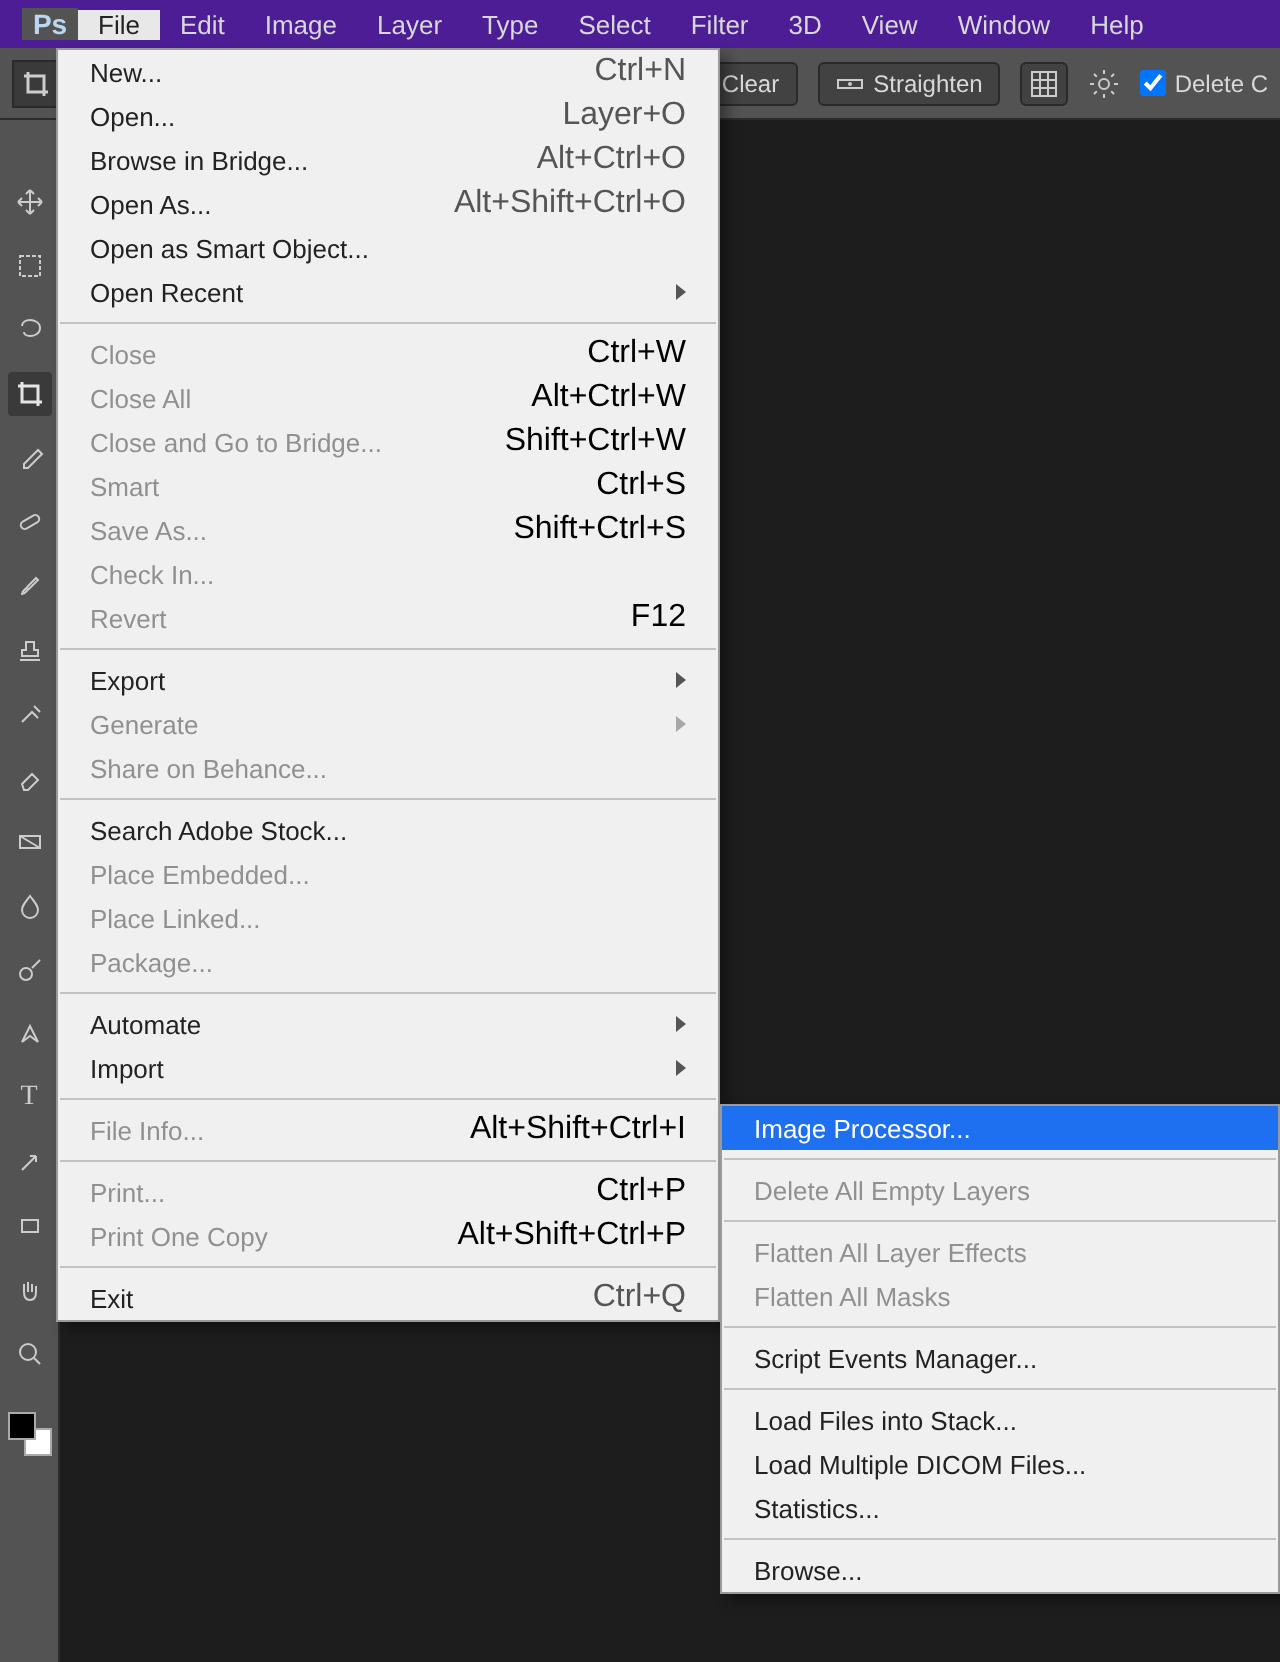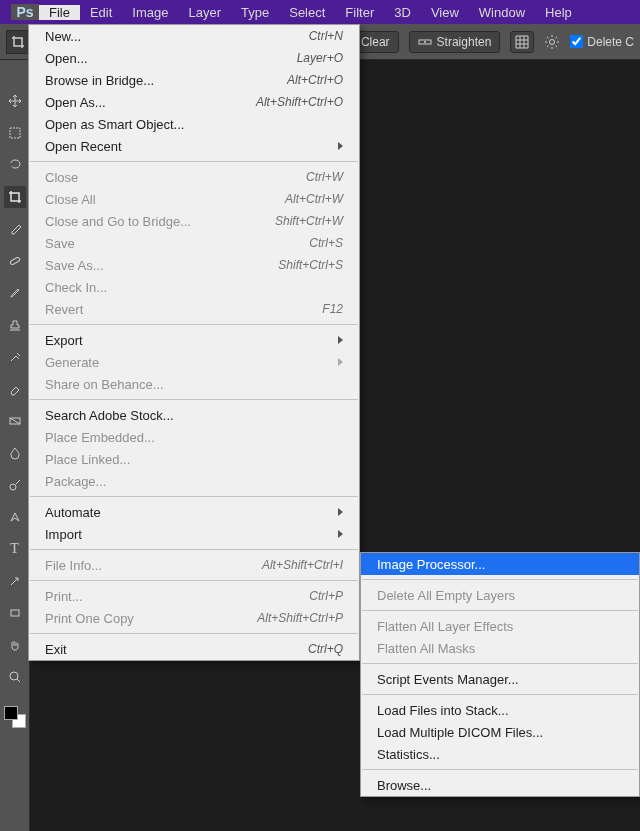--- a/index.html
+++ b/index.html
@@ -29,22 +29,22 @@
   .canvas { position:absolute; top:60px; left:30px; right:0; bottom:0; background:#1d1d1d; }
 
   
   .menu { position:absolute; background:#f0f0f0; border:1px solid #9a9a9a; box-shadow:4px 4px 6px rgba(0,0,0,.35); color:#222; font-size:13px; }
   .menu.file { top:24px; left:28px; width:332px; }
   .menu .mi { height:22px; padding:0 16px; display:flex; align-items:center; justify-content:space-between; cursor:default; white-space:nowrap;}
   .menu .mi.disabled { color:#909090; }
   .menu .mi.highlight { background:#1e70f0; color:#fff; }
   .menu .sep { height:1px; background:#c2c2c2; margin:4px 1px; }
   .mi-label { display:flex; align-items:center; gap:6px;}
-  .mi-short { color:#555; font-size:12px;font-style:italic;}
-  .mi.disabled .mi-short { color:#737373;}
+  .mi-short { color:#555; font-size:16px;}
+  .mi.disabled .mi-short { color:#000000;}
   .mi-arrow { width:0; height:0; border-top:4px solid transparent; border-bottom:4px solid transparent; border-left:5px solid #555; }
   .mi.highlight .mi-arrow { border-left-color:#fff; }
   .mi.disabled .mi-arrow { border-left-color:#a8a8a8; }
 
   .menu.sub { top:552px; left:360px; width:280px; }
 
   
   svg { display:block; }
 </style>
 </head>
@@ -254,21 +254,21 @@
         <span class="mi-short">Alt+Ctrl+W</span>
       </span>
     </div>
     <div class="mi disabled">
       <span class="mi-label">Close and Go to Bridge...</span>
       <span style="display: flex; gap: 10px;">
         <span class="mi-short">Shift+Ctrl+W</span>
       </span>
     </div>
     <div class="mi disabled">
-      <span class="mi-label">Save</span>
+      <span class="mi-label">Smart</span>
       <span style="display: flex; align-items: center; gap: 10px;">
         <span class="mi-short">Ctrl+S</span>
       </span>
     </div>
     <div class="mi disabled">
       <span class="mi-label">Save As...</span>
       <span style="display: flex; align-items: center; gap: 10px;">
         <span class="mi-short">Shift+Ctrl+S</span>
       </span>
     </div>

